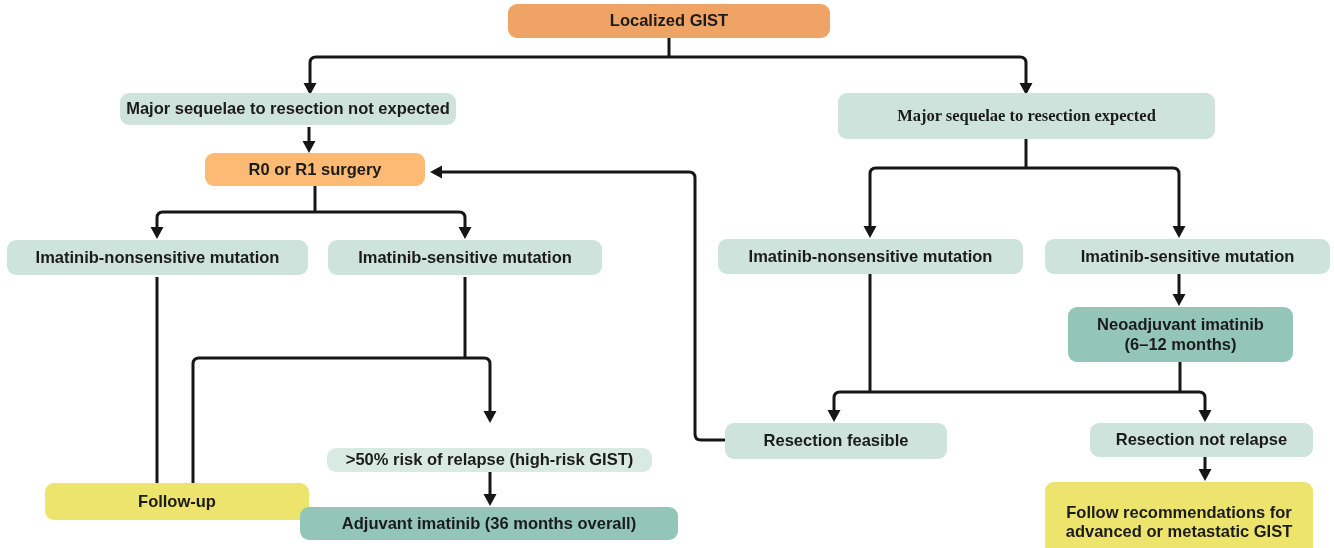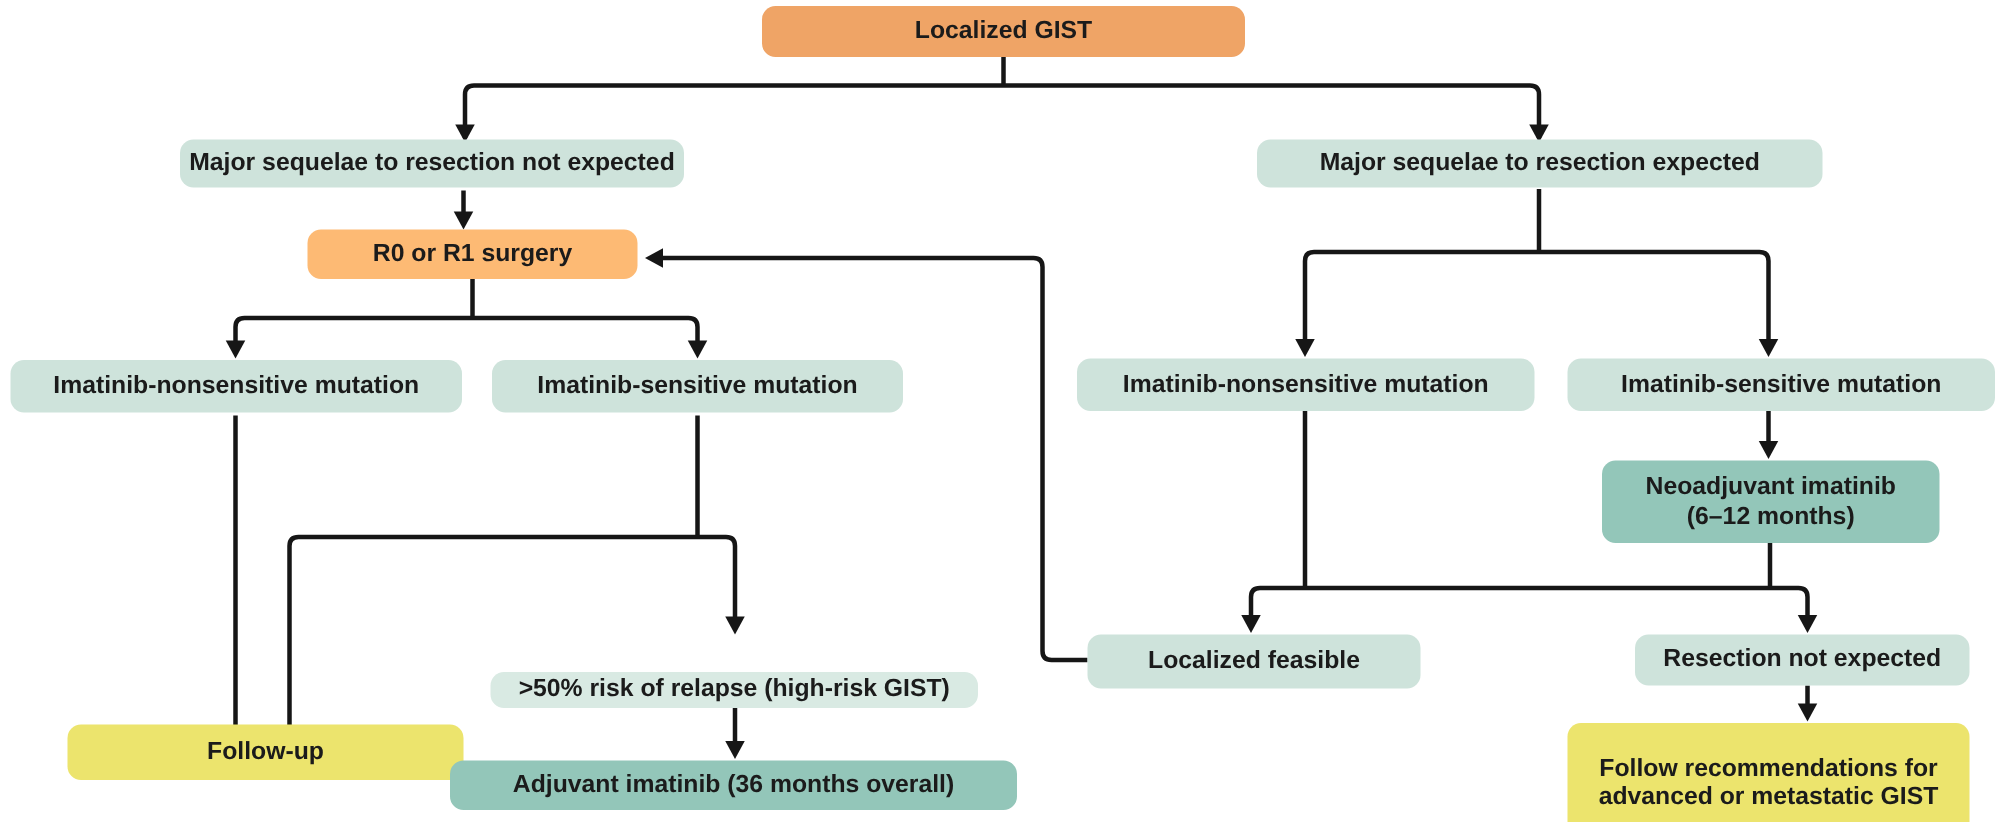--- a/index.html
+++ b/index.html
@@ -87,21 +87,21 @@
   </svg>
 
   <div class="node c-orange" style="left:508px; top:4px; width:322px; height:34px;">
     <span>Localized GIST</span>
   </div>
 
   <div class="node c-teal" style="left:120px; top:93px; width:336px; height:32px;">
     <span>Major sequelae to resection not expected</span>
   </div>
 
-  <div class="node c-teal" style="left:838px; top:93px; width:377px; height:32px;">
+  <div class="node c-teal" style="left:838px; top:93px; width:377px; height:46px;font-family:Liberation Serif, serif;">
     <span>Major sequelae to resection expected</span>
   </div>
 
   <div class="node c-peach" style="left:205px; top:153px; width:220px; height:33px;">
     <span>R0 or R1 surgery</span>
   </div>
 
   <div class="node c-teal" style="left:7px; top:240px; width:301px; height:35px;">
     <span>Imatinib-nonsensitive mutation</span>
   </div>
@@ -129,25 +129,25 @@
   <div class="node c-teal" style="left:1045px; top:239px; width:285px; height:35px;">
     <span>Imatinib-sensitive mutation</span>
   </div>
 
   <div class="node c-teal-mid" style="left:1068px; top:307px; width:225px; height:55px;">
     <span>Neoadjuvant imatinib</span>
     <span>(6–12 months)</span>
   </div>
 
   <div class="node c-teal" style="left:725px; top:423px; width:222px; height:36px;">
-    <span>Localized feasible</span>
+    <span>Resection feasible</span>
   </div>
 
   <div class="node c-teal" style="left:1090px; top:423px; width:223px; height:34px;">
-    <span>Resection not expected</span>
+    <span>Resection not relapse</span>
   </div>
 
   <div class="node c-yellow" style="left:1045px; top:482px; width:268px; height:80px;">
     <span>Follow recommendations for</span>
     <span>advanced or metastatic GIST</span>
   </div>
 
 </div>
 
 </body></html>

